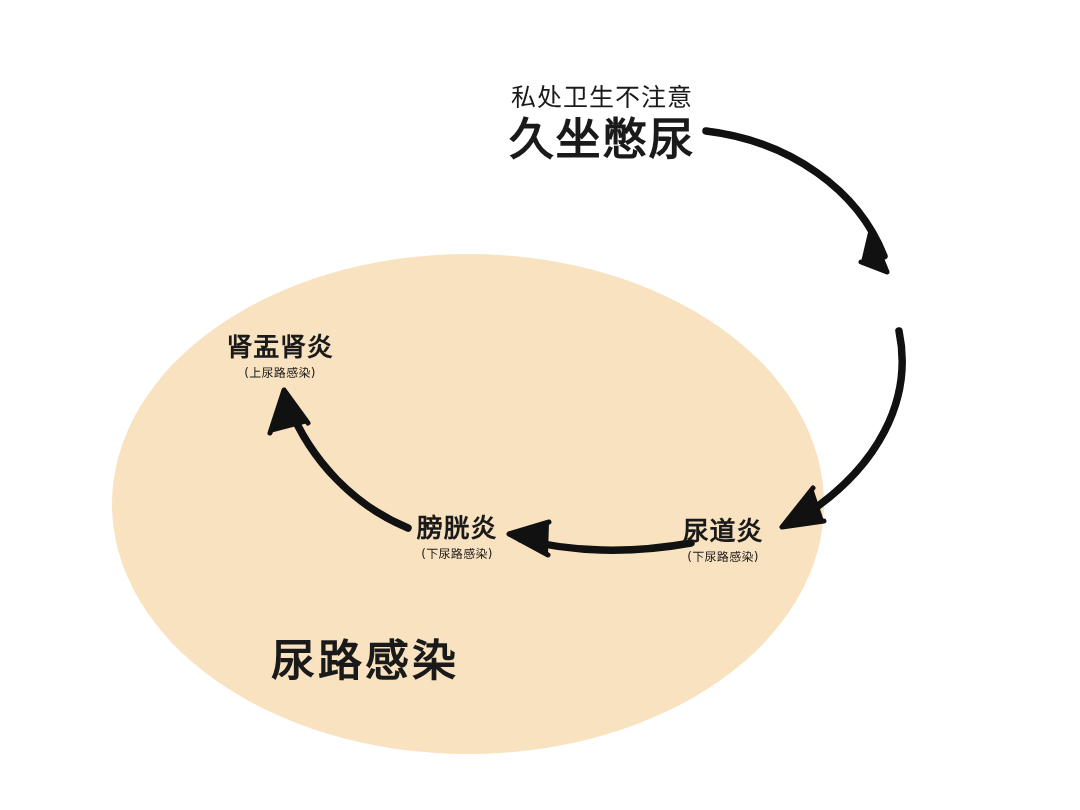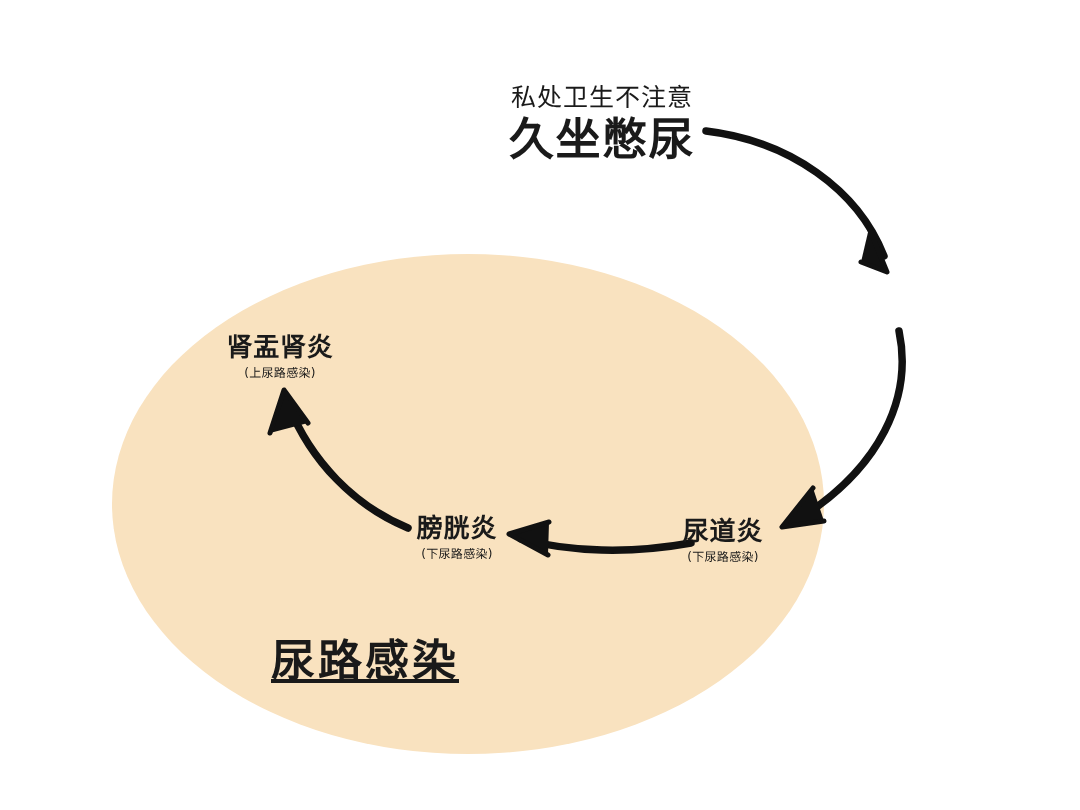--- a/index.html
+++ b/index.html
@@ -113,17 +113,17 @@
   <div class="label-stack" style="left:457px; top:537px;">
     <div class="node-title">膀胱炎</div>
     <div class="node-sub">(下尿路感染)</div>
   </div>
 
   <div class="label-stack" style="left:280px; top:356px;">
     <div class="node-title">肾盂肾炎</div>
     <div class="node-sub">(上尿路感染)</div>
   </div>
 
-  <div class="label-stack" style="left:365px; top:657px;text-decoration:underline;">
+  <div class="label-stack" style="left:365px; top:657px;">
     <div class="region-label">尿路感染</div>
   </div>
 
 </div>
 
 </body></html>

